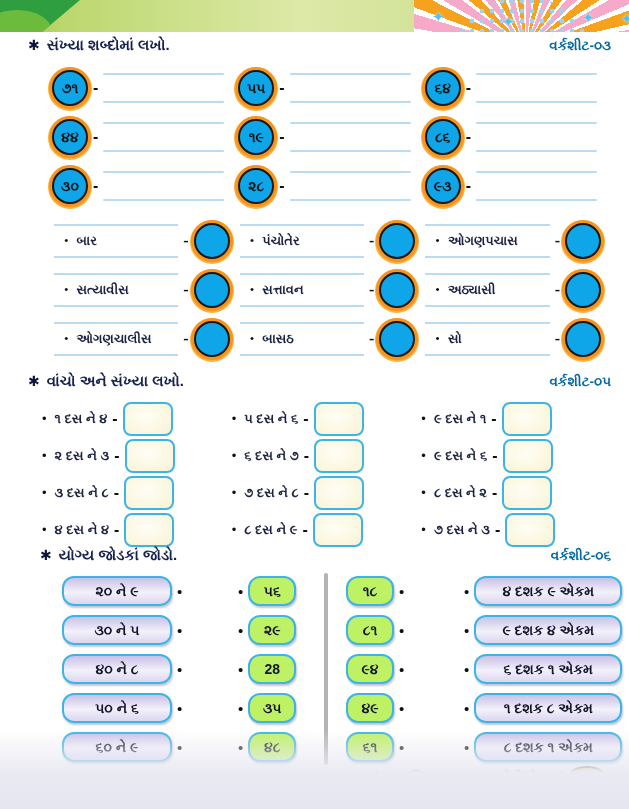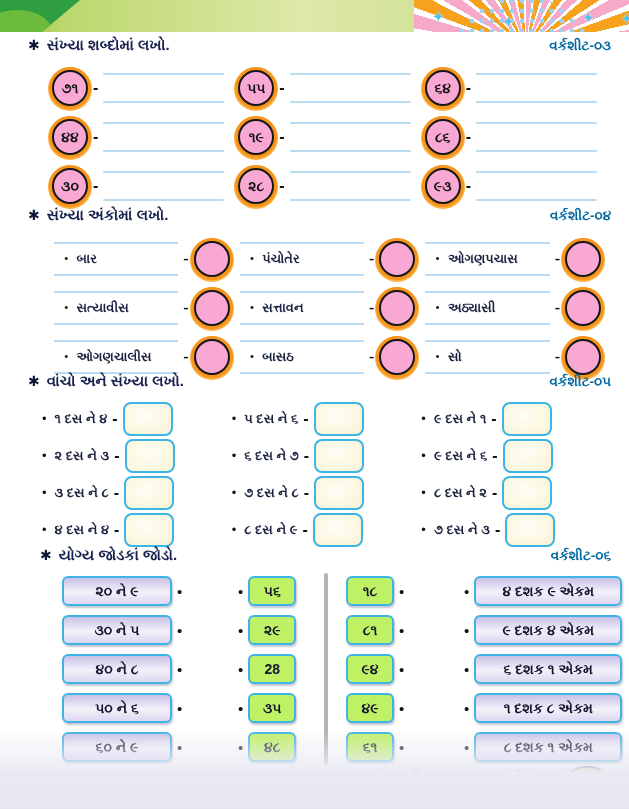--- a/index.html
+++ b/index.html
@@ -29,21 +29,21 @@
   .section{position:absolute;left:28px;right:18px;}
   .sec-head{display:flex;justify-content:space-between;align-items:flex-end;}
   .sec-title{font-weight:bold;font-size:15px;color:#17224e;}
   .sec-marker{color:#0d1538;margin-right:7px;font-size:14px;}
   .worksheet{font-weight:bold;font-size:13.5px;color:#0369a1;padding-top:2px;}
 
   .dash{font-weight:bold;color:#111;margin:0 5px;}
   .dash::before{content:"-";}
 
   
-  .circle{width:32px;height:32px;border-radius:50%;background:#f9a8d4;border:2px solid #171717;
+  .circle{width:32px;height:32px;border-radius:50%;background:#0ea5e9;border:2px solid #171717;
         box-shadow:0 0 0 3px #f7941d,0 1px 0 4px #fbb040;flex:0 0 auto;
         display:flex;align-items:center;justify-content:center;
         font-weight:bold;font-size:14px;color:#111;}
 
   
   .s1-grid{display:grid;grid-template-columns:repeat(3,1fr);row-gap:9px;margin:14px 0 0 24px;}
   .s1-cell{display:flex;align-items:center;height:40px;padding-right:14px;}
   .wlines{display:flex;flex-direction:column;justify-content:space-between;height:30px;flex:1;max-width:122px;}
   .wline{height:2px;background:#b9dcf2;border-radius:1px;}
 
@@ -64,21 +64,21 @@
         background:radial-gradient(ellipse at 45% 40%,#fffef6 0%,#faf5da 80%);}
 
   
   .s4-content{position:relative;margin-top:13px;height:206px;}
   .match-col{position:absolute;top:0;display:flex;flex-direction:column;gap:11px;}
   .match-item{display:flex;align-items:center;height:28px;}
   .mdot{color:#111;font-size:15px;}
   .mdot.l{margin-right:5px;} .mdot.r{margin-left:5px;}
   .mdot::before{content:"•";}
   .lav-box,.cream-box{display:flex;align-items:center;justify-content:center;
-        border:2px solid #3cb4e5;border-radius:6px;height:26px;
+        border:2px solid #3cb4e5;border-radius:12px;height:26px;
         font-weight:bold;font-size:14px;color:#14142e;
         box-shadow:1px 2px 2px rgba(90,90,120,0.35);}
   .lav-box{background:linear-gradient(180deg,#c9c1e6 0%,#f3f1fa 55%,#dcd6f0 100%);}
   .cream-box{background:#bef264;text-align:right;}
   .colA{left:22px;} .colA .lav-box{width:106px;}
   .colB{left:198px;} .colB .cream-box{width:44px;}
   .colC{left:306px;} .colC .cream-box{width:44px;}
   .colD{left:424px;} .colD .lav-box{width:144px;}
   .match-divider{position:absolute;left:284px;top:-4px;width:4px;height:192px;
         background:#b3b3b3;border-radius:2px;}
@@ -185,24 +185,20 @@
           <span class="dash"></span>
           <div class="wlines">
             <div class="wline"></div>
             <div class="wline"></div>
           </div>
         </div>
     </div>
   </div>
 
   <div class="section" style="top:206px;">
-    <div class="sec-head">
-      <div class="sec-title"><span class="sec-marker">✱</span><span>સંખ્યા અંકોમાં લખો.</span></div>
-      <div class="worksheet">વર્કશીટ-૦૪</div>
-    </div>
     <div class="s2-grid">
       <div class="s2-cell">
           <div class="wordbox">
             <span class="item-bullet"></span>
             <span class="word">બાર</span>
           </div>
           <span class="dash"></span>
           <div class="circle"></div>
         </div>
       <div class="s2-cell">

